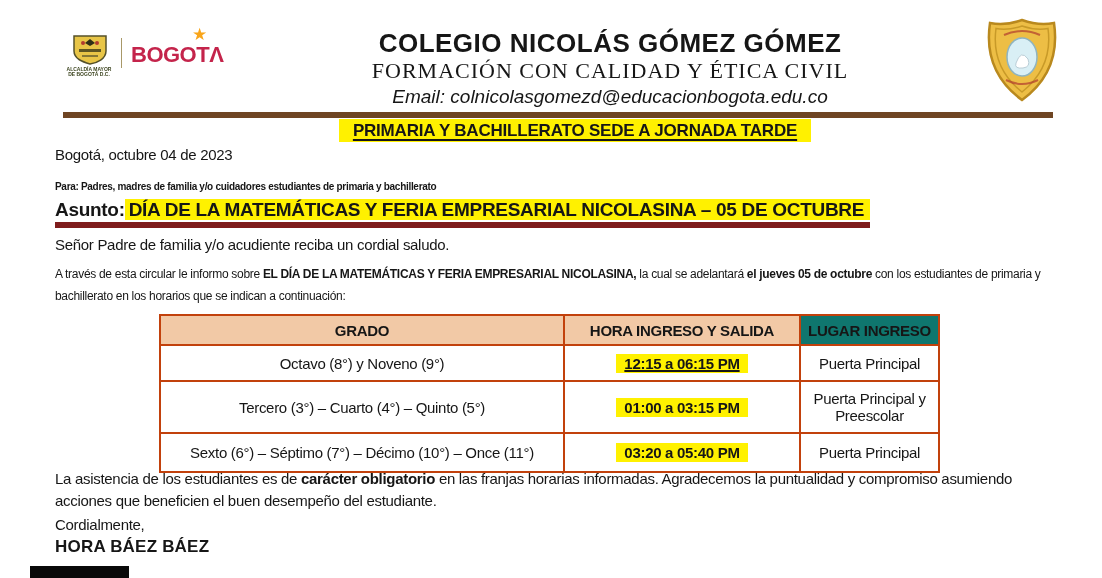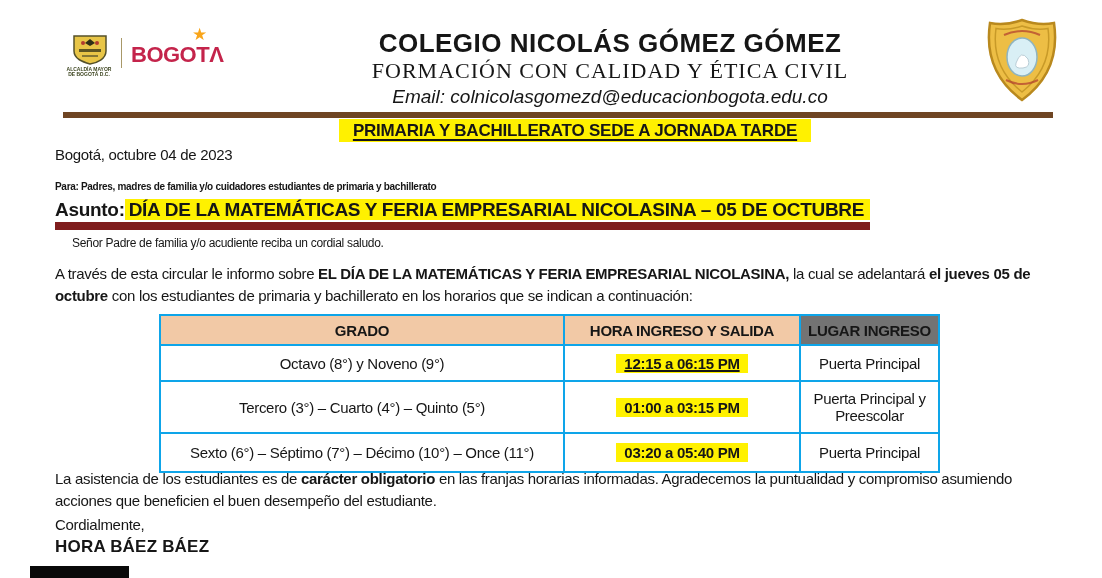--- a/index.html
+++ b/index.html
@@ -30,36 +30,36 @@
 
   .banner-row{left:0;top:119px;width:1102px;text-align:center;}
   .banner-text{display:inline-block;font-size:17px;font-weight:bold;letter-spacing:-0.2px;
     padding:2px 14px 1px 14px;text-decoration:underline;text-decoration-thickness:2px;
     text-underline-offset:3px;}
 
   
   .date-line{left:55px;top:146px;font-size:15px;}
   .recipient-line{left:55px;top:181px;font-size:10px;font-weight:bold;}
   .subject-line{left:55px;top:199px;font-size:19px;font-weight:bold;
-    border-bottom:8px solid #7f1d1d;padding-bottom:1px;}
+    border-bottom:6px solid #7f1d1d;padding-bottom:1px;}
   .subject-text{padding:0 6px 0 4px;}
-  .greeting{left:55px;top:236px;font-size:12px;margin-left:17px;}
-  .intro-par{left:55px;top:263px;width:1002px;font-size:15px;line-height:22px;}
+  .greeting{left:55px;top:236px;font-size:15px;}
+  .intro-par{left:55px;top:263px;width:1002px;font-size:12px;line-height:22px;}
   .closing-par{left:55px;top:468px;width:1002px;font-size:15px;line-height:22px;}
   .signoff{left:55px;top:516px;font-size:15px;}
   .signature-name{left:55px;top:537px;font-size:17px;font-weight:bold;letter-spacing:0.2px;}
   .sig-bar{left:30px;top:566px;width:99px;height:12px;background:#090909;}
 
   b{font-weight:bold;}
 
   
   .sched-table{position:absolute;left:159px;top:314px;width:779px;
     border-collapse:collapse;table-layout:fixed;font-size:15px;letter-spacing:-0.3px;}
   .sched-table th,.sched-table td{
-    border:2px solid #0ea5e9;text-align:center;vertical-align:middle;padding:2px 4px;}
+    border:2px solid #c2410c;text-align:center;vertical-align:middle;padding:2px 4px;}
   .sched-table th{font-size:15px;font-weight:bold;height:24px;}
   .row-h1 td{height:30px;}
   .row-h2 td{height:46px;}
   .row-h3 td{height:33px;}
   .time-hl{padding:1px 8px;font-weight:bold;}
   .time-underline{text-decoration:underline;text-decoration-thickness:1.5px;}
 </style>
 </head>
 <body>
 
@@ -122,21 +122,21 @@
   <table class="sched-table">
     <colgroup>
       <col style="width:404px">
         <col style="width:236px">
         <col style="width:139px">
     </colgroup>
     <thead>
       <tr>
         <th style="background:#F2C9A6;">GRADO</th>
         <th style="background:#F2C9A6;">HORA INGRESO Y SALIDA</th>
-        <th style="background:#737373;margin-left:20px;">LUGAR INGRESO</th>
+        <th style="background:#0f766e;margin-left:20px;">LUGAR INGRESO</th>
       </tr>
     </thead>
     <tbody>
       <tr class="row-h1">
         <td>Octavo (8°) y Noveno (9°)</td>
         <td>
           <span class="time-hl time-underline" style="background:#FFF100;">12:15 a 06:15 PM</span>
         </td>
         <td>Puerta Principal</td>
       </tr>

